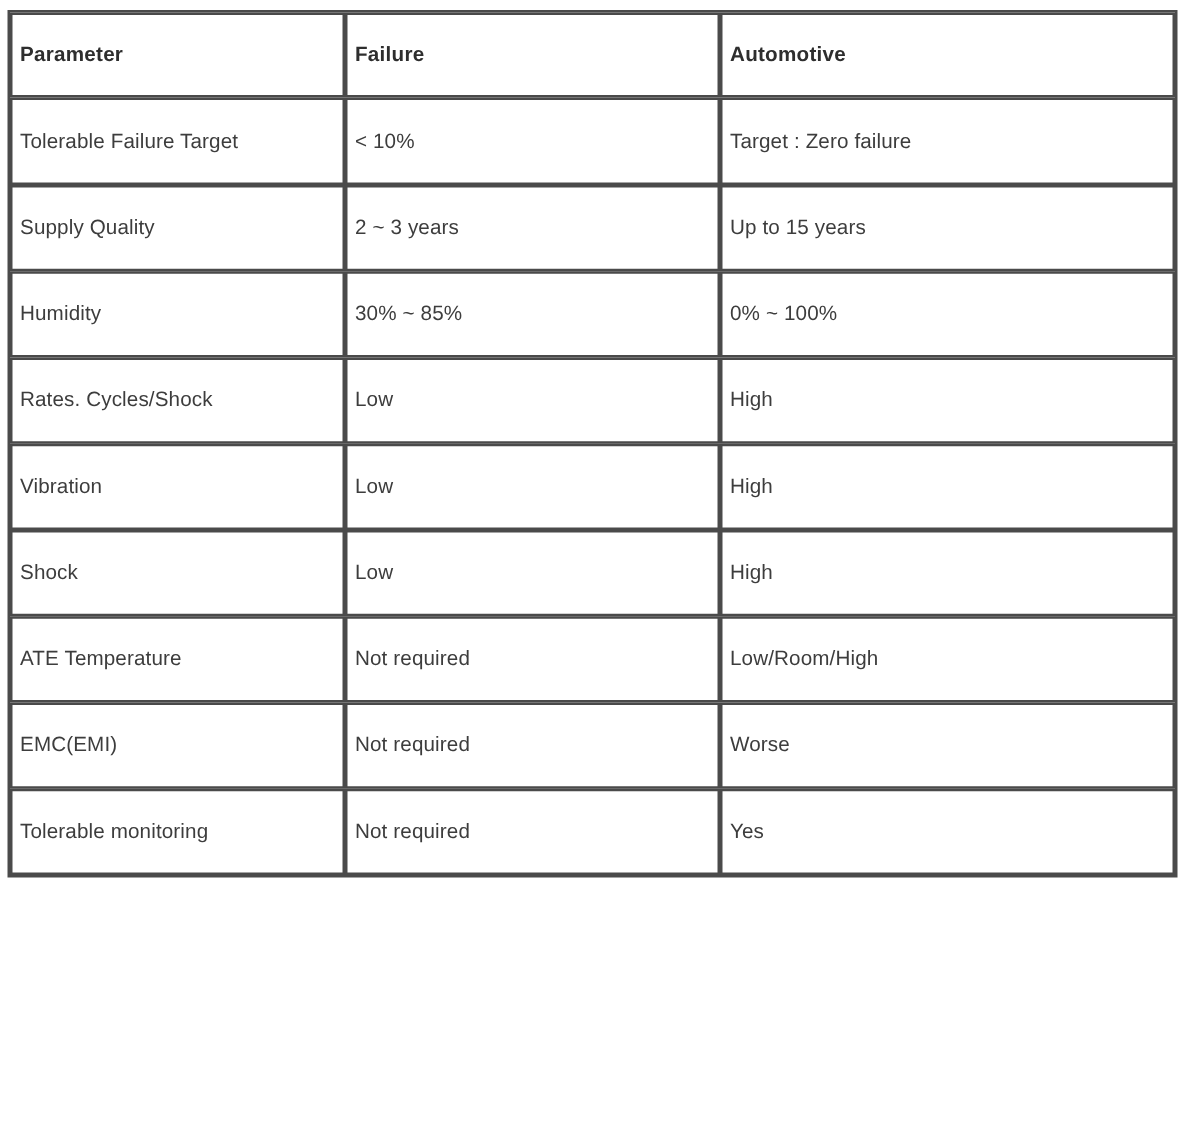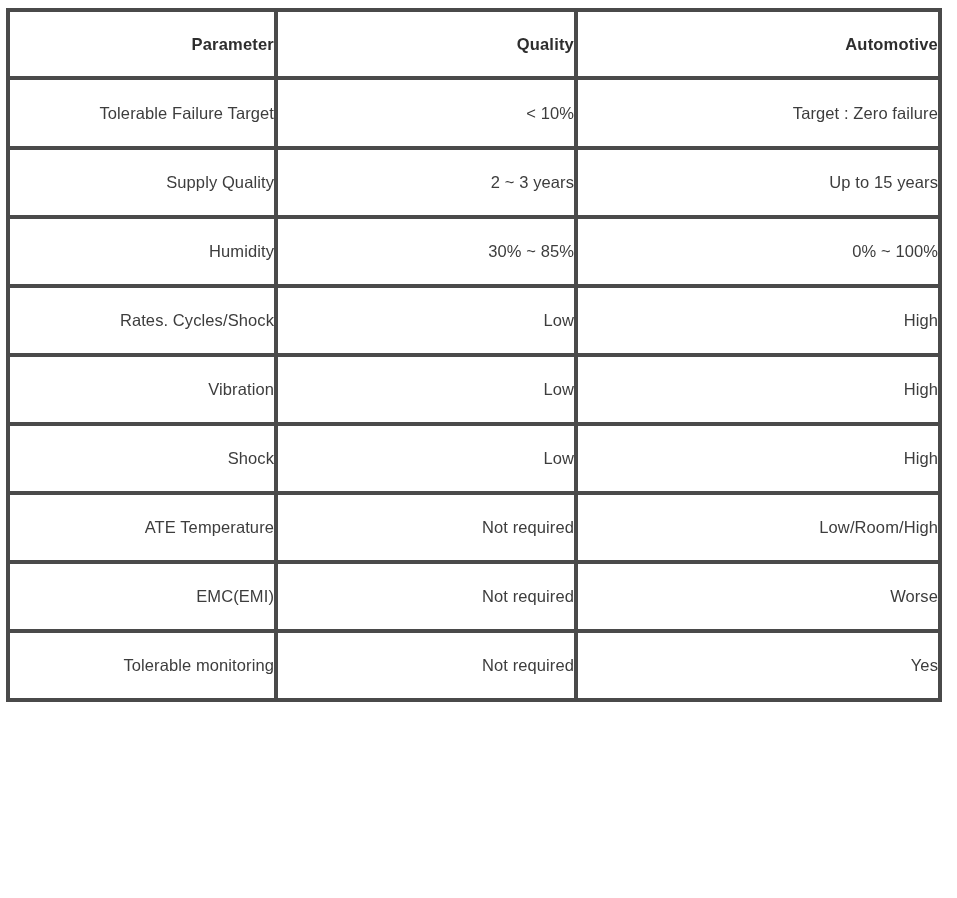--- a/index.html
+++ b/index.html
@@ -36,21 +36,21 @@
   table.spec-table col.col-consumer { width: 300px; }
   table.spec-table col.col-auto { width: 364px; }
 
   table.spec-table td,
   table.spec-table th {
     border: 2px double #4a4a4a;
     vertical-align: middle;
     padding: 0 0 0 6px;
     height: 69px;
     box-sizing: border-box;
-    text-align: right;
+    text-align: left;
     font-weight: normal;
     font-size: 16.5px;
     line-height: 1.25;
     color: #3d3d3d;
     letter-spacing: 0.1px;
     white-space: nowrap;
     overflow: hidden;
   }
 
   table.spec-table thead th {
@@ -71,21 +71,21 @@
 <div class="table-wrap">
   <table class="spec-table">
     <colgroup>
       <col class="col-param">
       <col class="col-consumer">
       <col class="col-auto">
     </colgroup>
     <thead>
       <tr>
         <th>Parameter</th>
-        <th>Quality</th>
+        <th>Failure</th>
         <th>Automotive</th>
       </tr>
     </thead>
     <tbody>
       <tr>
         <td>Tolerable Failure Target</td>
         <td>&lt; 10%</td>
         <td>Target : Zero failure</td>
       </tr>
       <tr>

